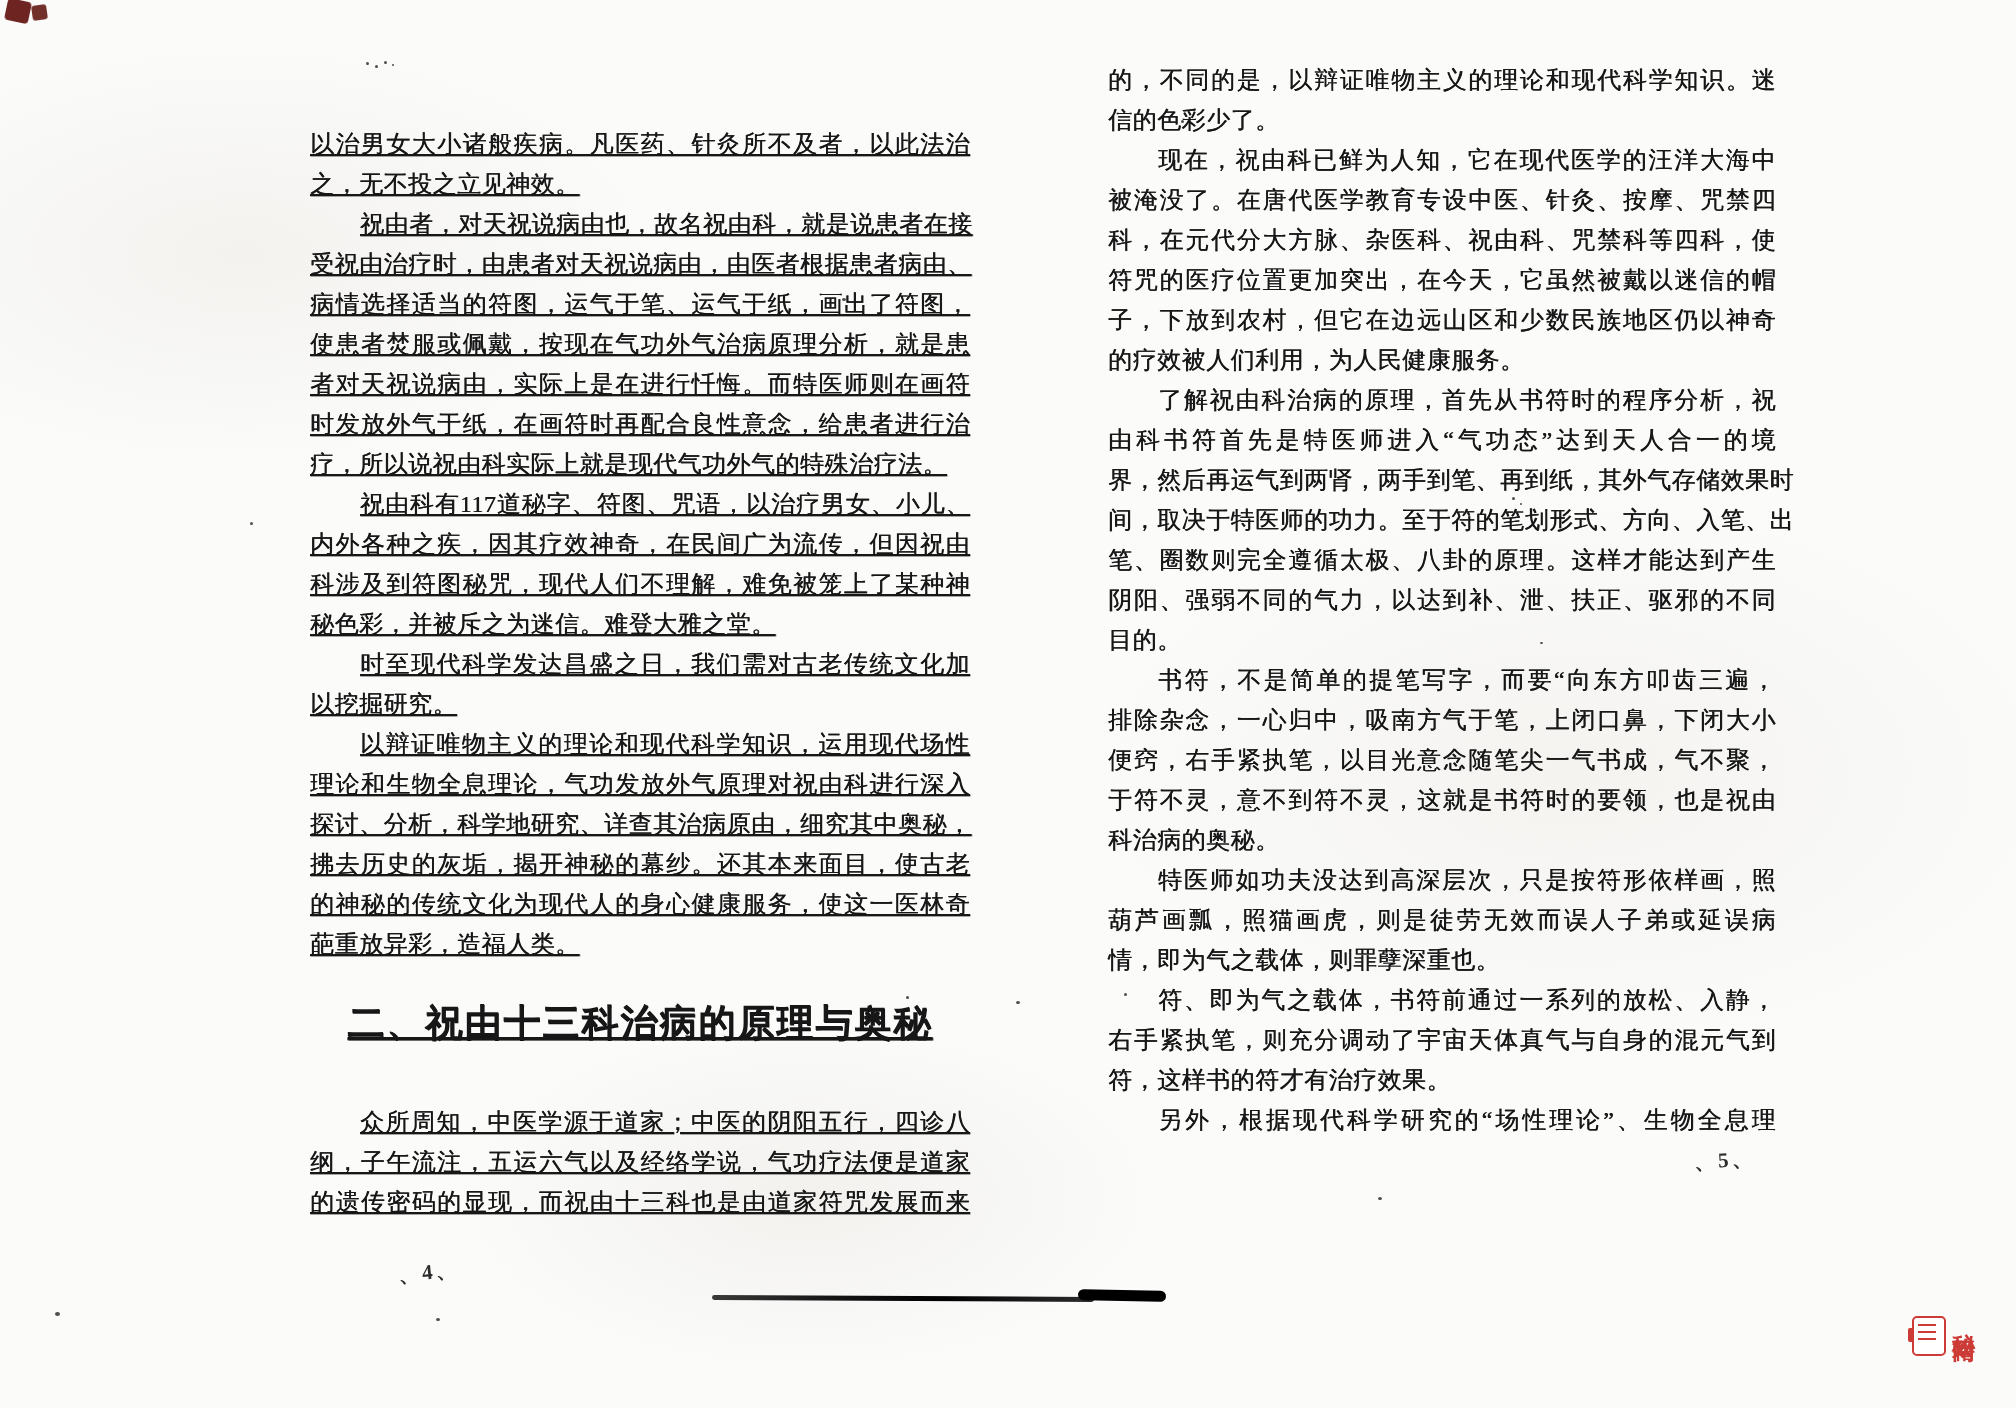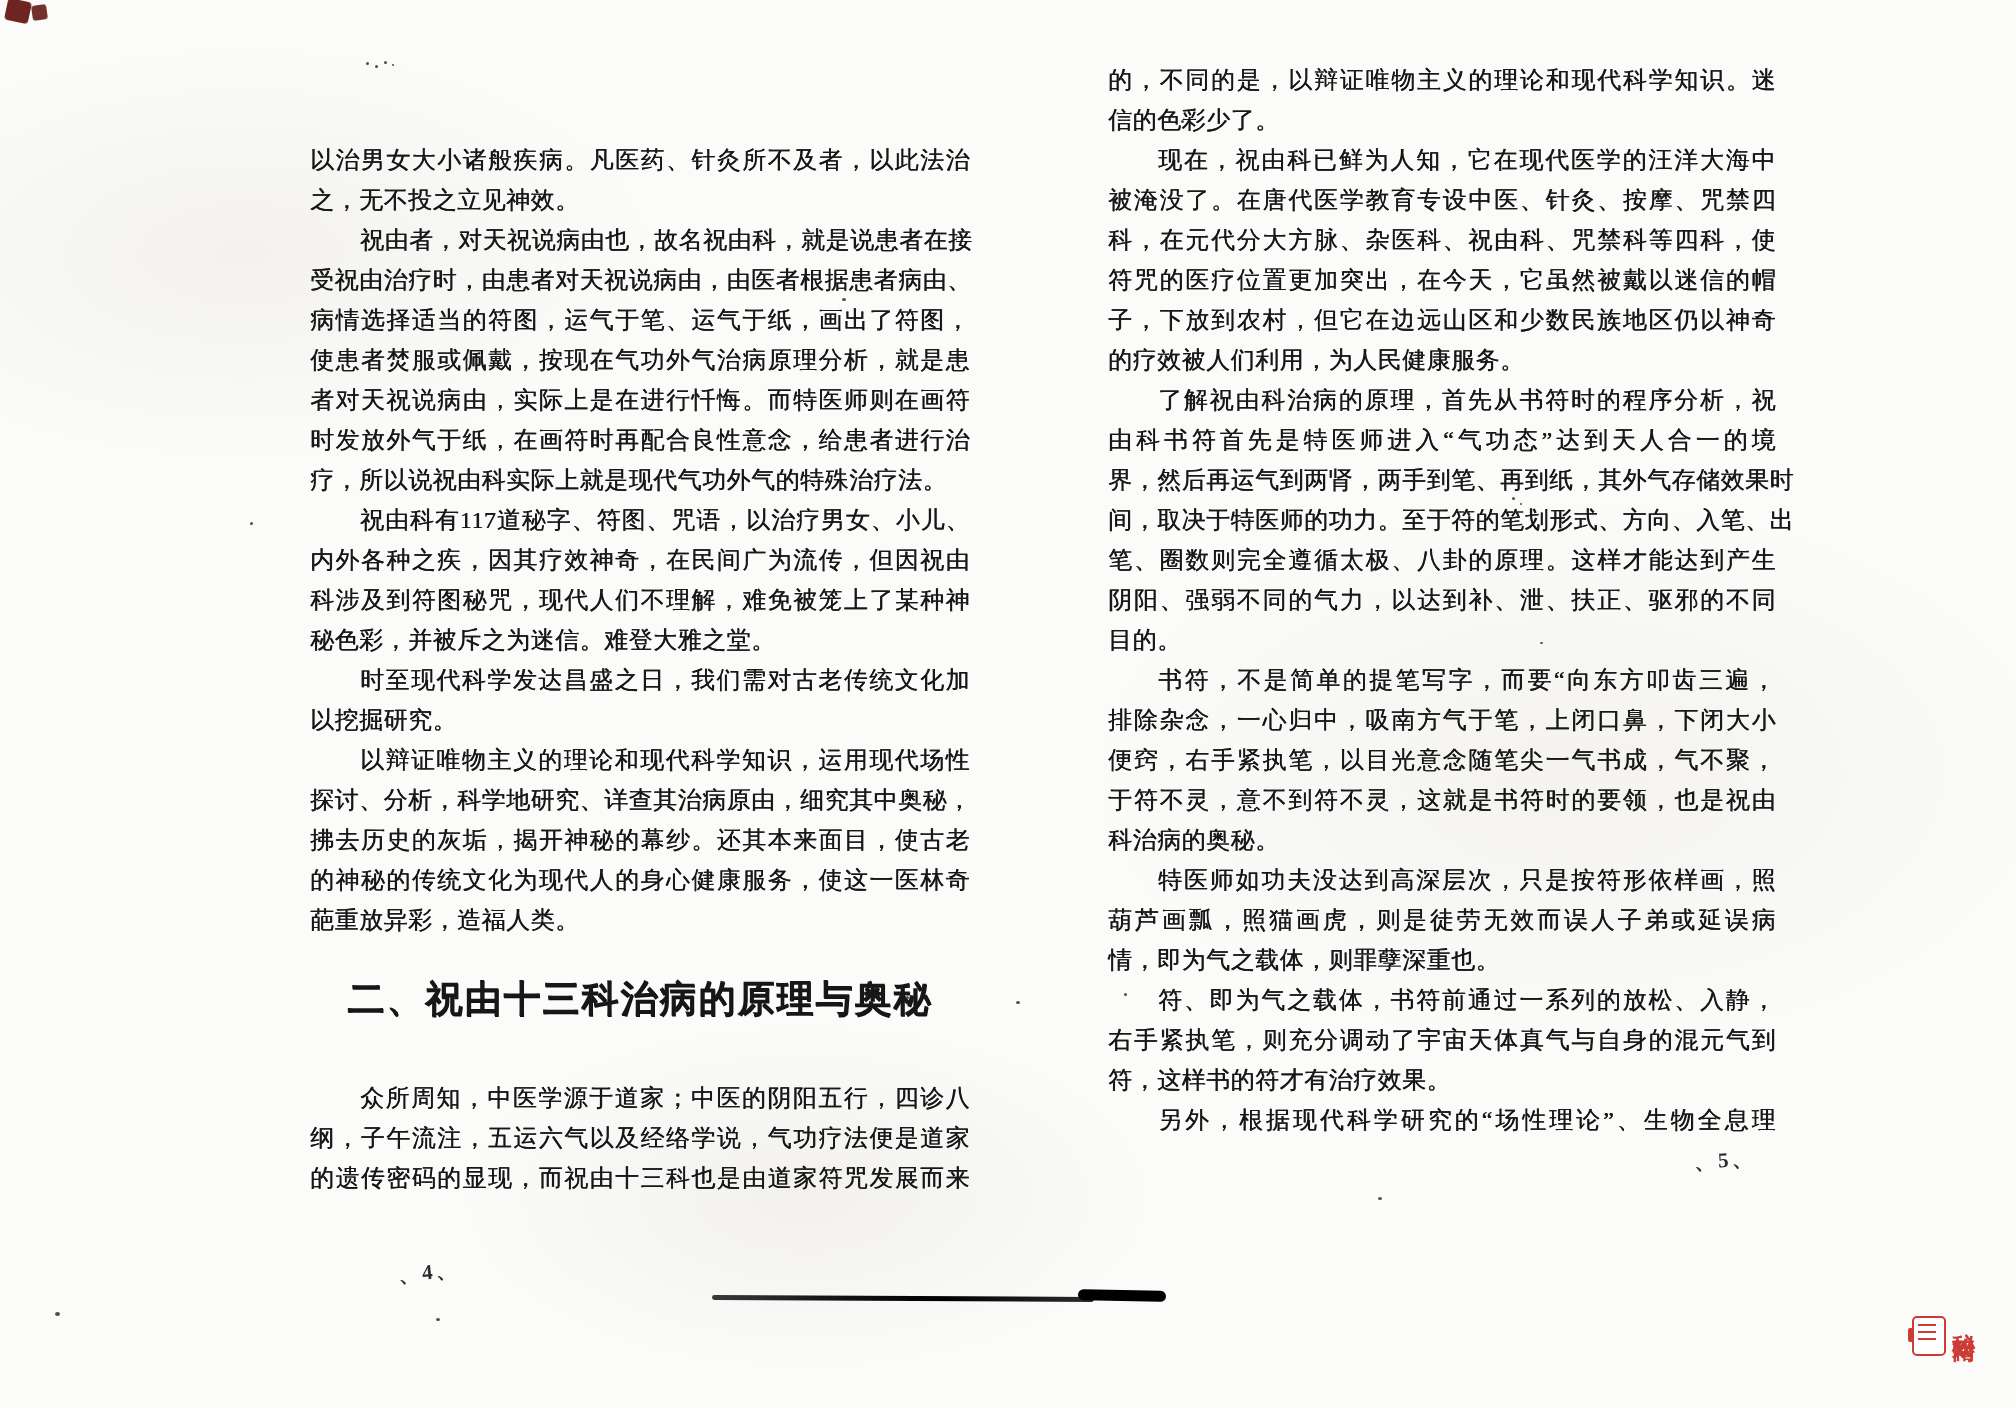--- a/index.html
+++ b/index.html
@@ -9,21 +9,21 @@
     background-image:
       radial-gradient(ellipse 600px 300px at 12% 18%, #f3f2ef 0%, rgba(243,242,239,0) 70%),
       radial-gradient(ellipse 700px 400px at 78% 55%, #f4f3f0 0%, rgba(244,243,240,0) 70%),
       radial-gradient(ellipse 500px 250px at 40% 85%, #f2f1ee 0%, rgba(242,241,238,0) 70%);
     font-family:"Liberation Serif","DejaVu Serif",serif;
     position:relative;
     color:#171717;
   }
   .page{position:absolute;inset:0;}
   .col{position:absolute;}
-  .col.left{left:310px;top:140px;width:660px;}
+  .col.left{left:310px;top:124px;width:660px;text-decoration:underline;}
   .col.right{left:1108px;top:60px;width:668px;}
   .line{
     height:40px;line-height:40px;font-size:24px;
     text-align:justify;text-align-last:justify;
     white-space:nowrap;
     text-shadow:0.4px 0.4px 0 #222;
     letter-spacing:0.5px;
   }
   .line.indent{padding-left:50px;box-sizing:border-box;}
   .line.para-end{text-align-last:left;}
@@ -72,20 +72,21 @@
         <div class="line">者对天祝说病由，实际上是在进行忏悔。而特医师则在画符</div>
         <div class="line">时发放外气于纸，在画符时再配合良性意念，给患者进行治</div>
         <div class="line para-end">疗，所以说祝由科实际上就是现代气功外气的特殊治疗法。</div>
         <div class="line indent">祝由科有117道秘字、符图、咒语，以治疗男女、小儿、</div>
         <div class="line">内外各种之疾，因其疗效神奇，在民间广为流传，但因祝由</div>
         <div class="line">科涉及到符图秘咒，现代人们不理解，难免被笼上了某种神</div>
         <div class="line para-end">秘色彩，并被斥之为迷信。难登大雅之堂。</div>
         <div class="line indent">时至现代科学发达昌盛之日，我们需对古老传统文化加</div>
         <div class="line para-end">以挖掘研究。</div>
         <div class="line indent">以辩证唯物主义的理论和现代科学知识，运用现代场性</div>
+        <div class="line">理论和生物全息理论，气功发放外气原理对祝由科进行深入</div>
         <div class="line">探讨、分析，科学地研究、详查其治病原由，细究其中奥秘，</div>
         <div class="line">拂去历史的灰垢，揭开神秘的幕纱。还其本来面目，使古老</div>
         <div class="line">的神秘的传统文化为现代人的身心健康服务，使这一医林奇</div>
         <div class="line para-end">葩重放异彩，造福人类。</div>
       </div>
     <div class="heading">二、祝由十三科治病的原理与奥秘</div>
     <div class="lines bottom">
         <div class="line indent">众所周知，中医学源于道家；中医的阴阳五行，四诊八</div>
         <div class="line">纲，子午流注，五运六气以及经络学说，气功疗法便是道家</div>
         <div class="line">的遗传密码的显现，而祝由十三科也是由道家符咒发展而来</div>

